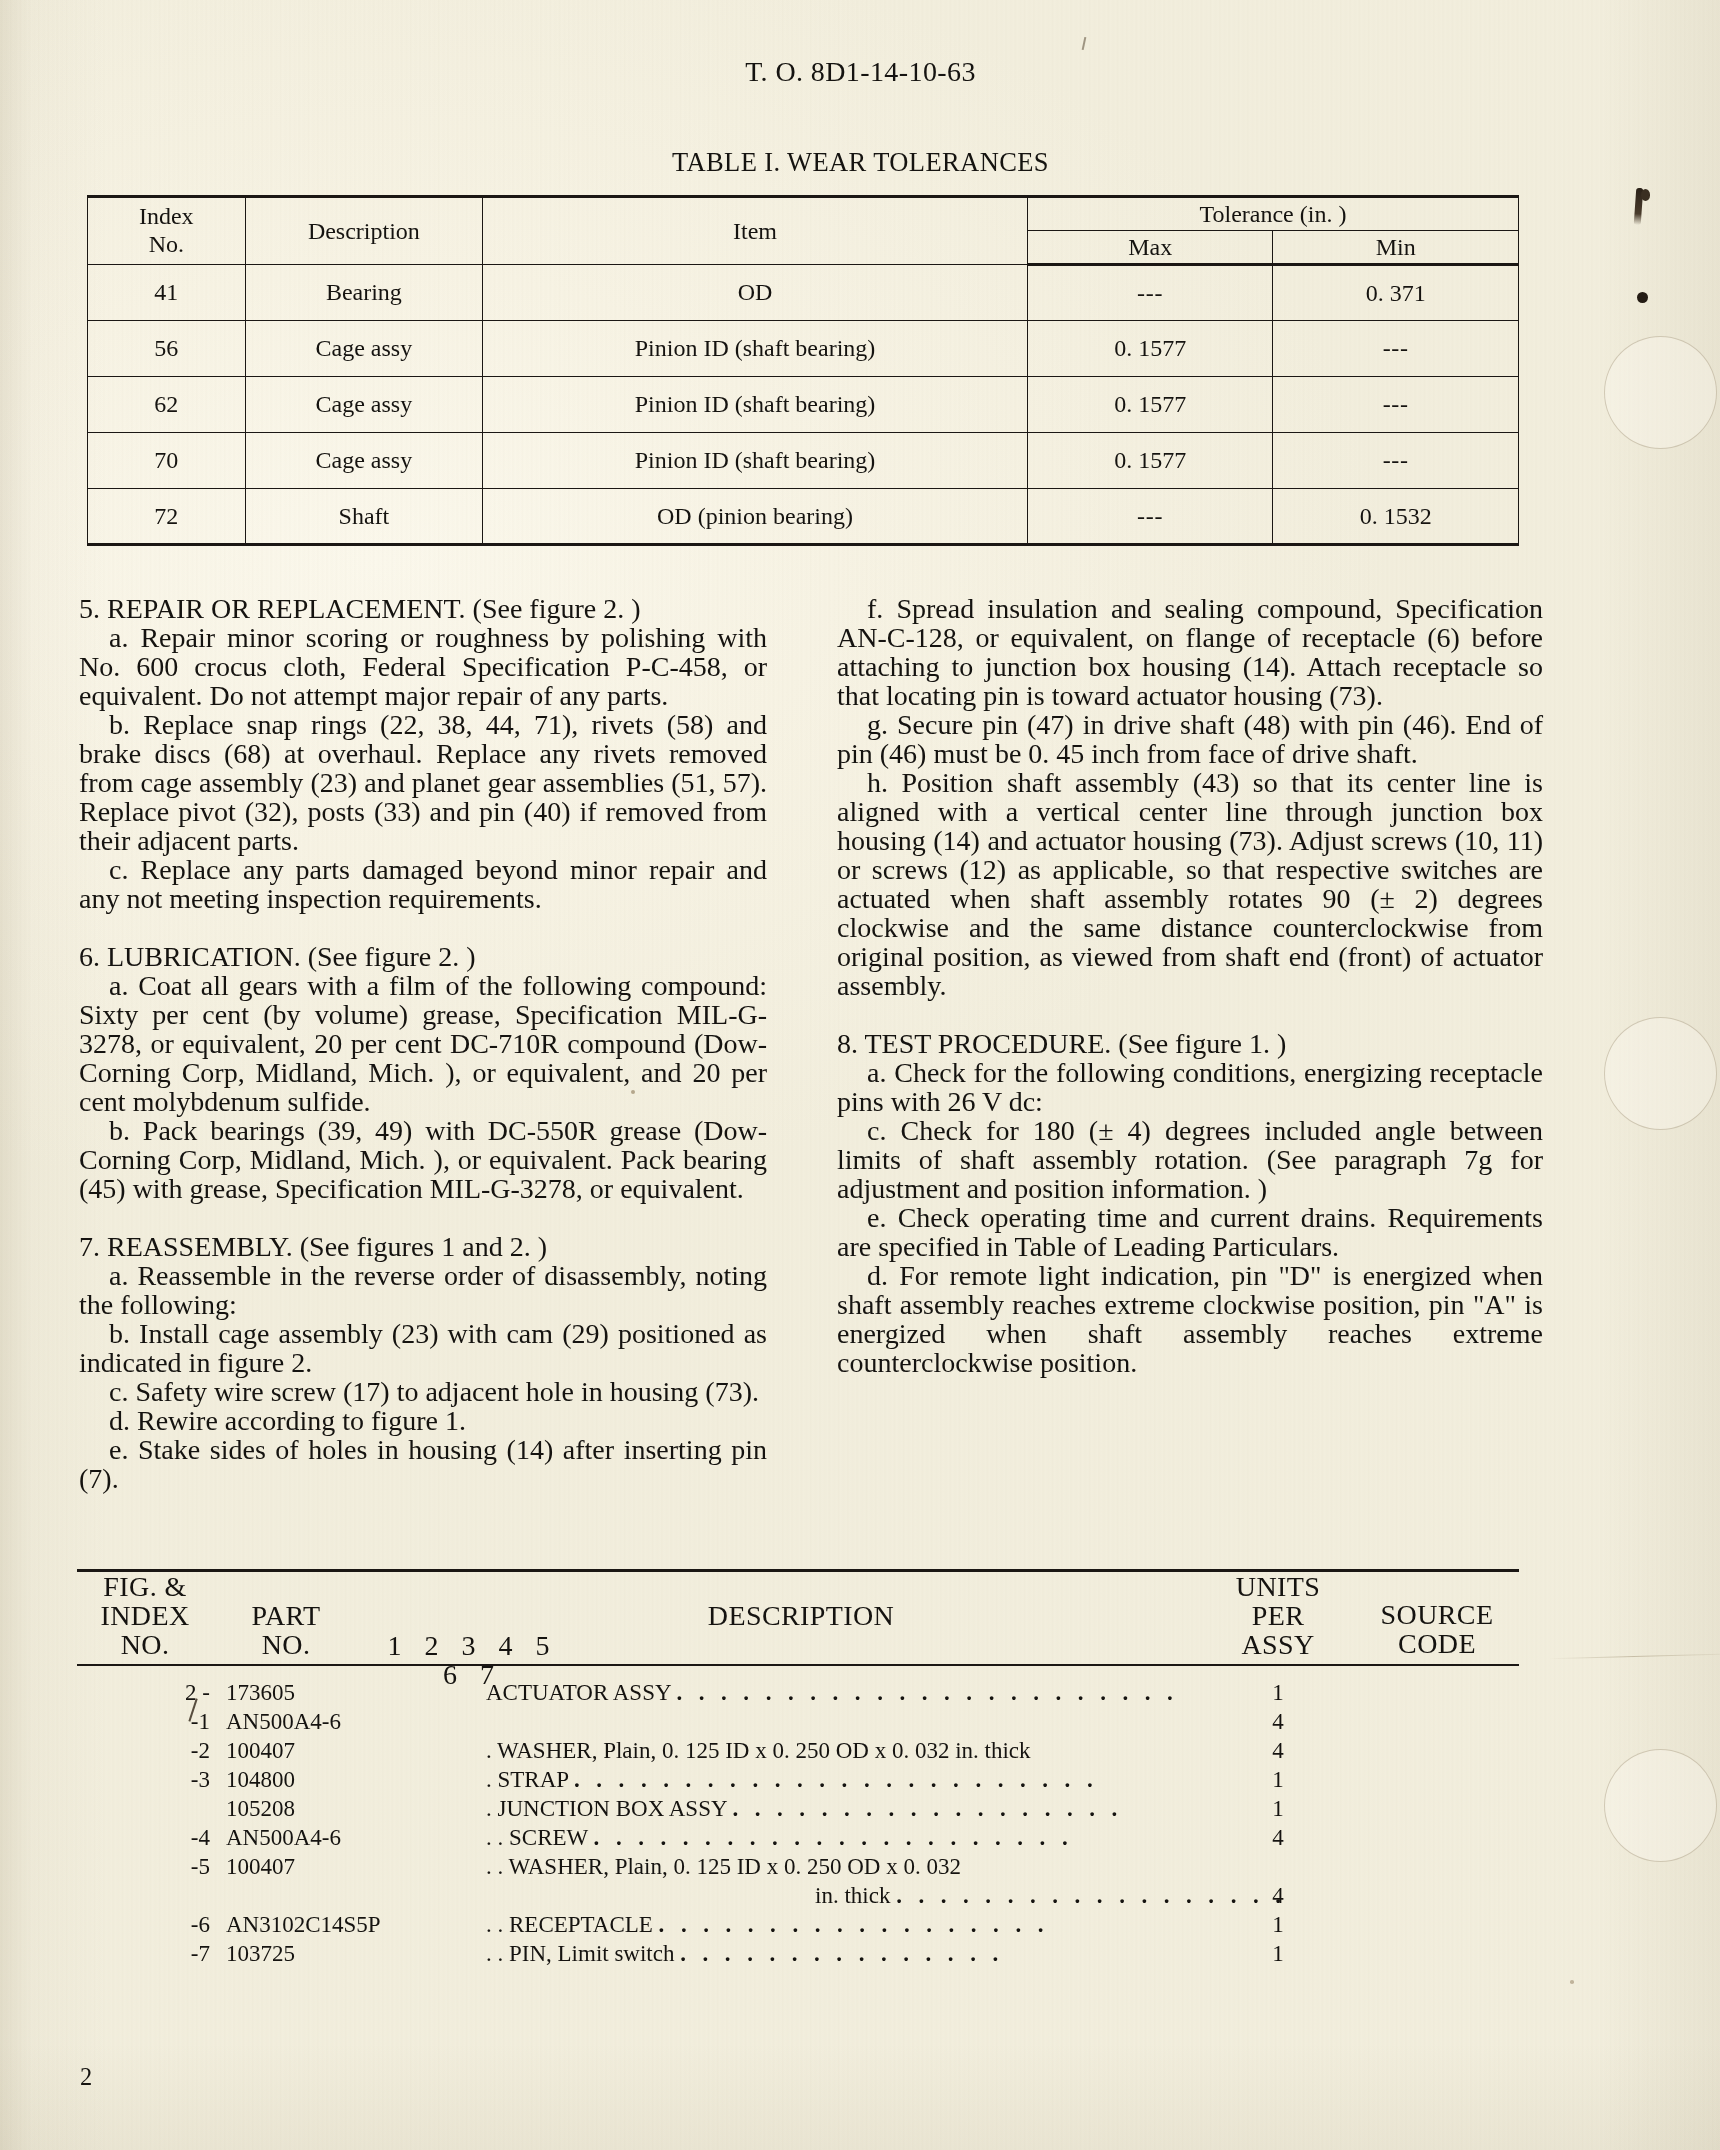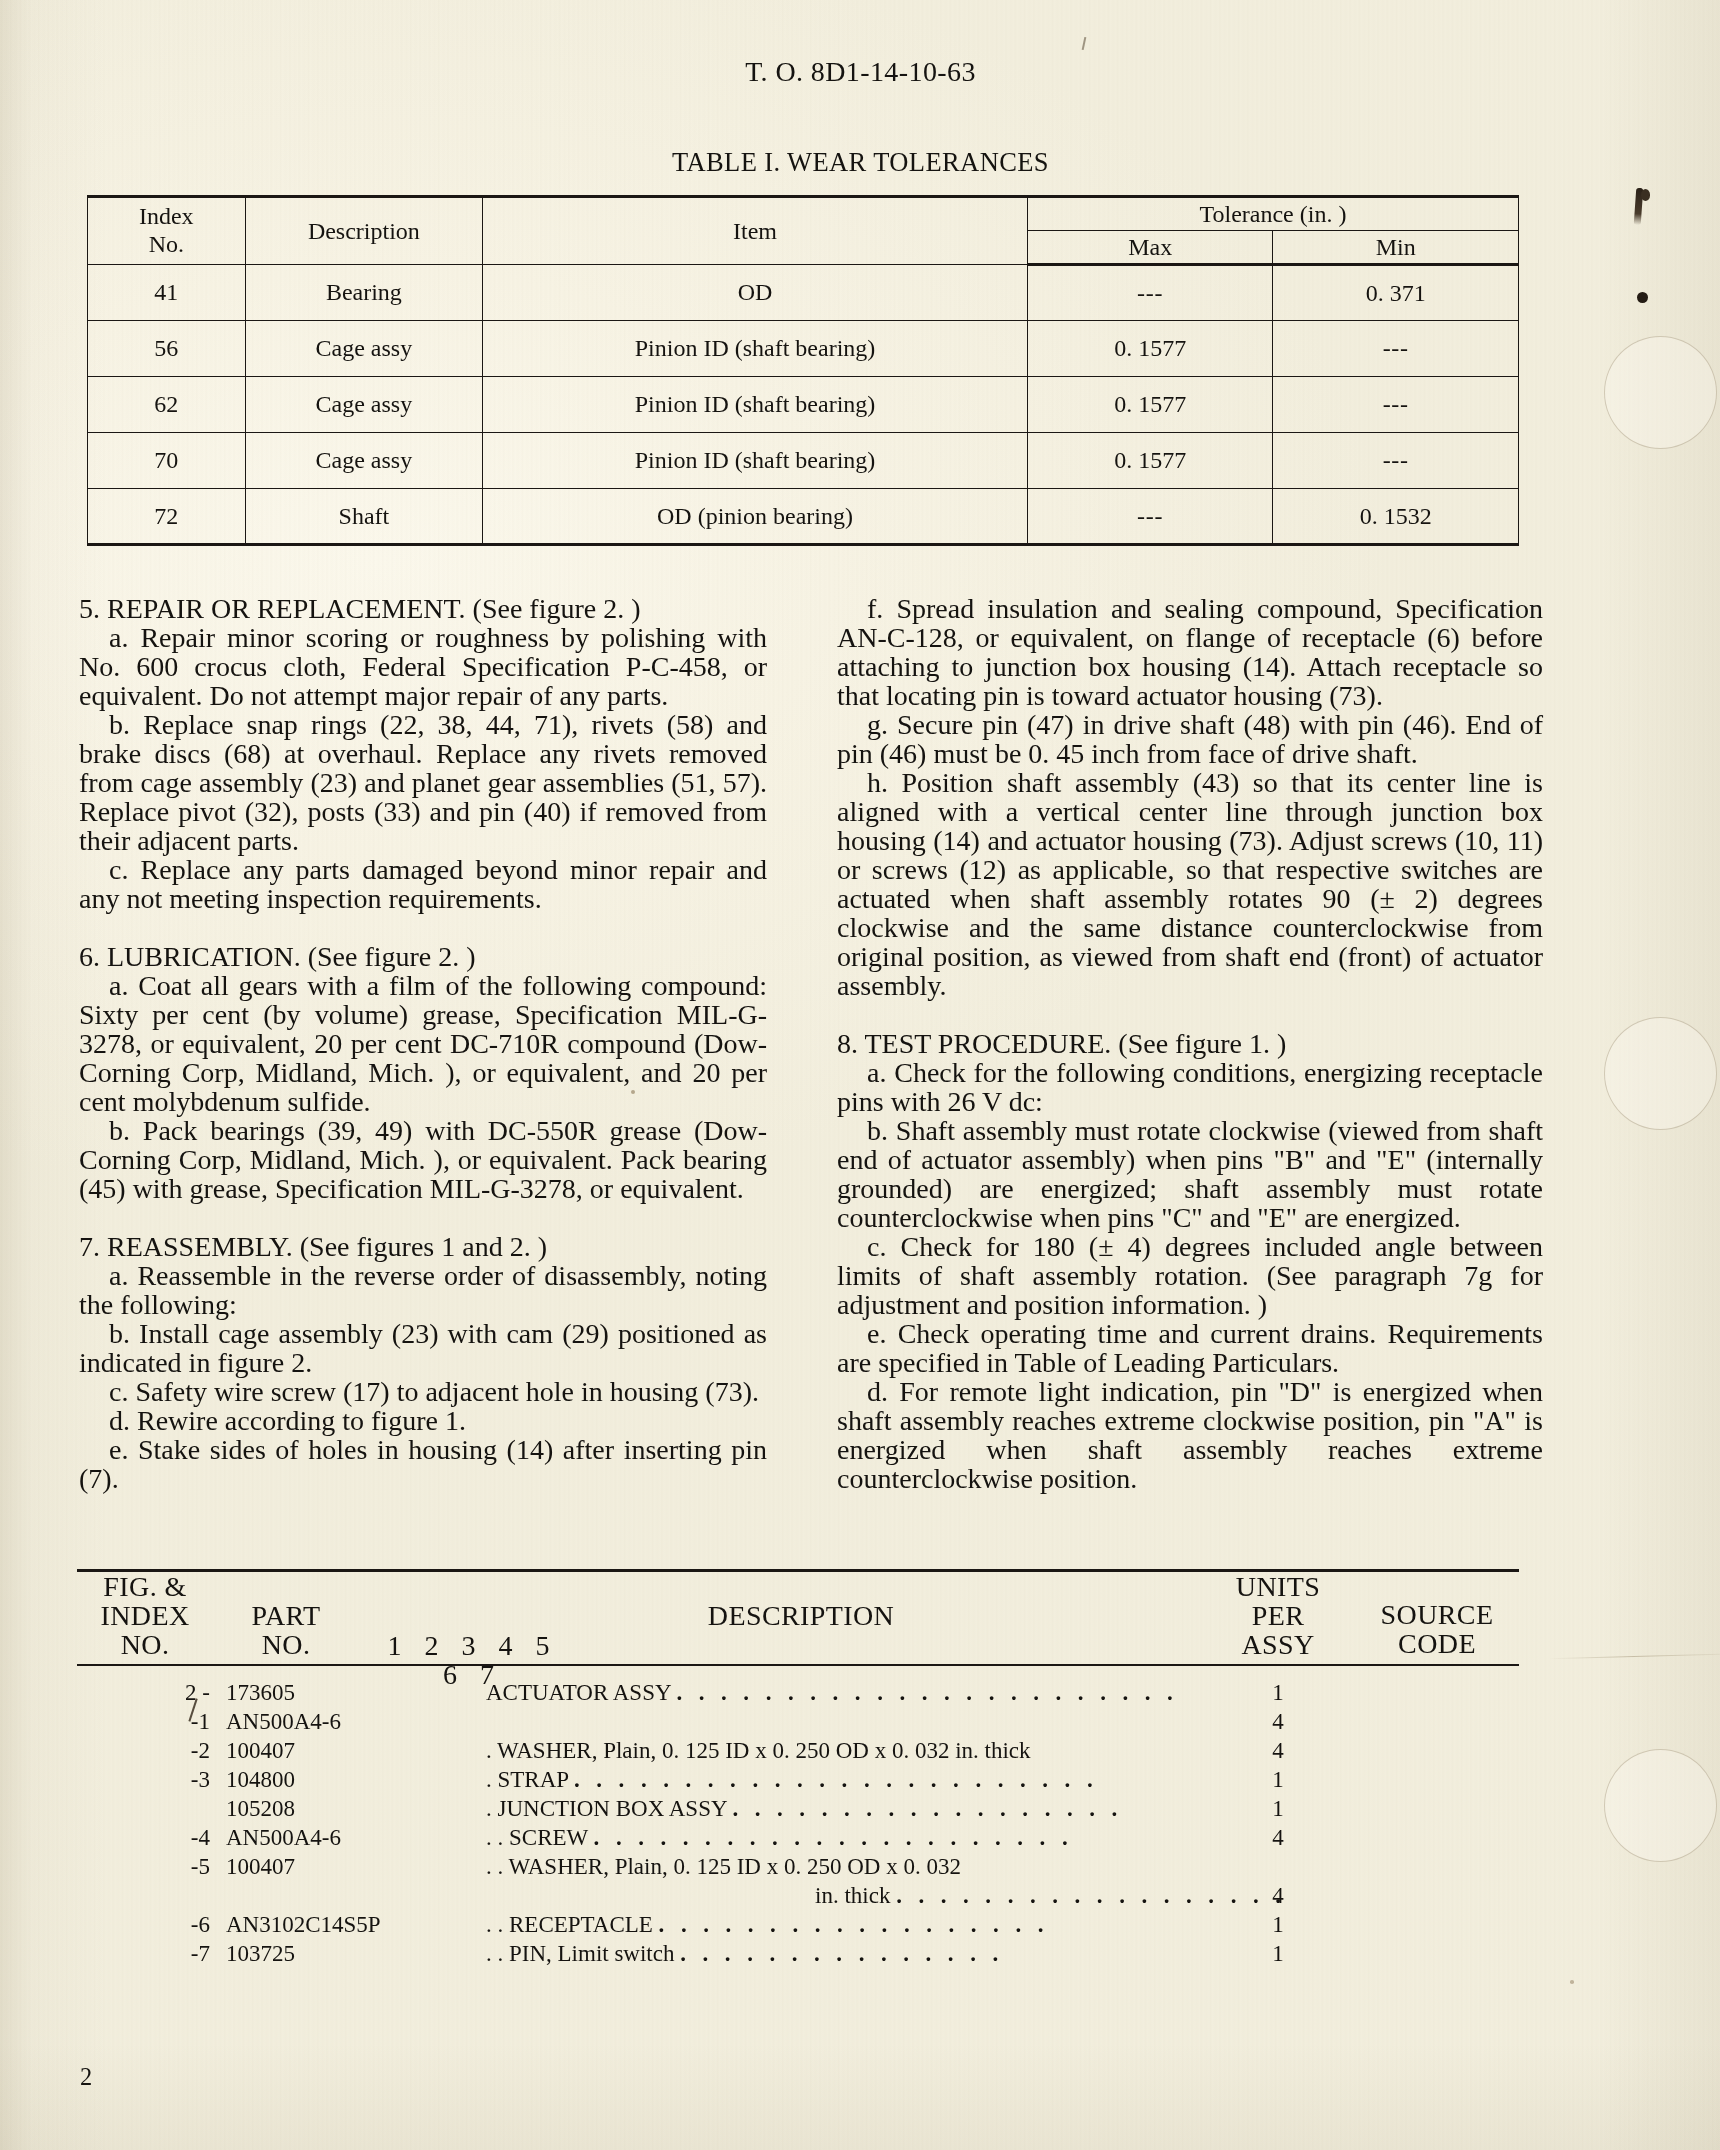--- a/index.html
+++ b/index.html
@@ -294,21 +294,20 @@
     <p class="ind">e.  Stake sides of holes in housing (14) after inserting pin (7).</p>
   </div>
 
   <div class="bodycol" id="colR">
     <p class="ind">f.  Spread insulation and sealing compound, Specification AN-C-128, or equivalent, on flange of receptacle (6) before attaching to junction box housing (14).  Attach receptacle so that locating pin is toward actuator housing (73).</p>
     <p class="ind">g.  Secure pin (47) in drive shaft (48) with pin (46). End of pin (46) must be 0. 45 inch from face of drive shaft.</p>
     <p class="ind">h.  Position shaft assembly (43) so that its center line is aligned with a vertical center line through junction box housing (14) and actuator housing (73).  Adjust screws (10, 11) or screws (12) as applicable, so that respective switches are actuated when shaft assembly rotates 90 (± 2) degrees clockwise and the same distance counterclockwise from original position, as viewed from shaft end (front) of actuator assembly.</p>
 
     <p class="gap">8.  TEST PROCEDURE.  (See figure 1. )</p>
     <p class="ind">a.  Check for the following conditions, energizing receptacle pins with 26 V dc:</p>
-    <p class="ind">b.  Shaft assembly must rotate clockwise (viewed from shaft end of actuator assembly) when pins "B" and "E" (internally grounded) are energized; shaft assembly must rotate counterclockwise when pins "C" and "E" are energized.</p>
     <p class="ind">c.  Check for 180 (± 4) degrees included angle between limits of shaft assembly rotation.  (See paragraph 7g for adjustment and position information. )</p>
     <p class="ind">e.  Check operating time and current drains.  Requirements are specified in Table of Leading Particulars.</p>
     <p class="ind">d.  For remote light indication, pin "D" is energized when shaft assembly reaches extreme clockwise position, pin "A" is energized when shaft assembly reaches extreme counterclockwise position.</p>
   </div>
 
   <div id="partslist">
 
     <div class="rule-top"></div>
 
     <div id="plhead">

